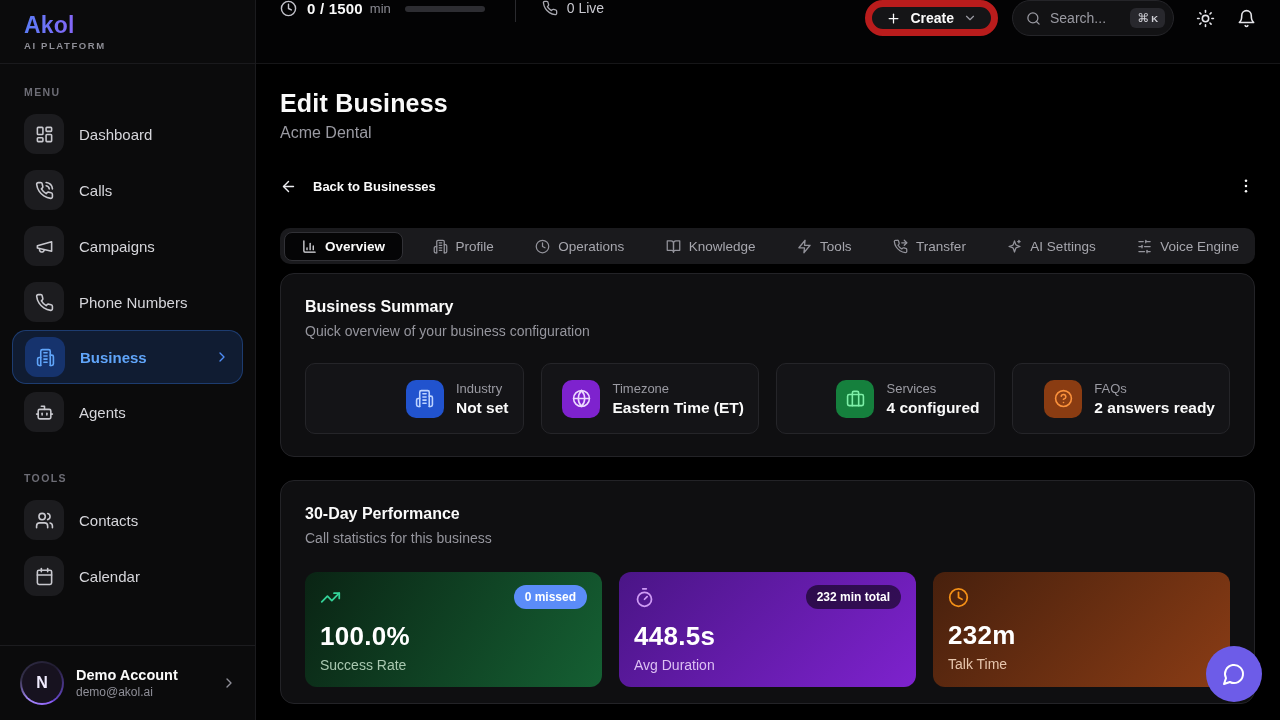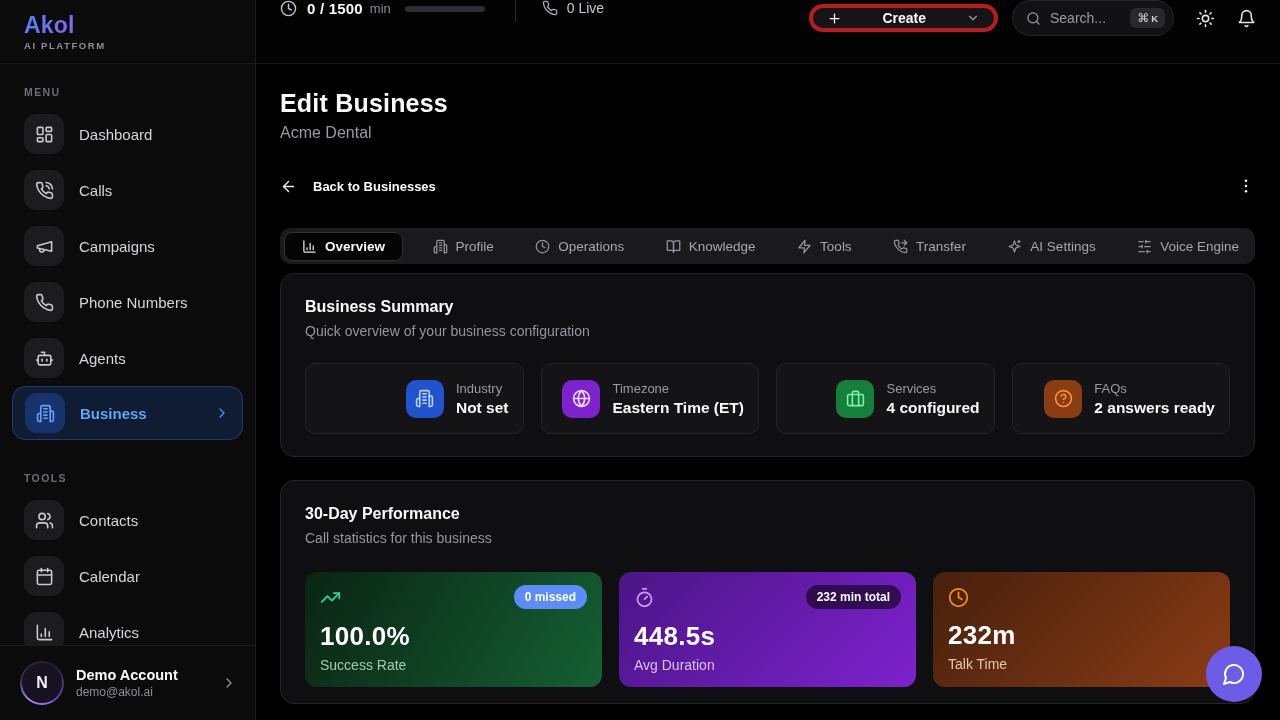--- a/index.html
+++ b/index.html
@@ -40,21 +40,21 @@
   .usage svg { width:17px; height:17px; color:#c3c3cb; }
   .usage-val { margin-left:10px; font-size:15px; font-weight:700; color:#fafafa; letter-spacing:.2px; }
   .usage-unit { margin-left:7px; font-size:13px; color:#8b8b93; }
   .usage-track { margin-left:14px; width:80px; height:6px; border-radius:3px; background:#2d2d32; overflow:hidden; }
   .usage-fill { height:100%; background:#4ade80; border-radius:3px; }
   .top-div { width:1px; height:22px; background:#2a2a2e; margin:0 26px 0 30px; }
   .live { display:flex; align-items:center; color:#c9c9d0; }
   .live svg { width:16px; height:16px; color:#a8a8b0; }
   .live-label { margin-left:9px; font-size:14px; }
   .top-right { margin-left:auto; display:flex; align-items:center; }
-  .create-btn { height:28px; display:flex; align-items:center; padding:0 14px; border-radius:18px; background:#151517; border:4px solid #b91c1c; cursor:pointer;gap:31px; }
+  .create-btn { height:36px; display:flex; align-items:center; padding:0 14px; border-radius:18px; background:#151517; border:7px solid #b91c1c; cursor:pointer; }
   .create-btn .plus svg { width:15px; height:15px; color:#fafafa; }
   .create-label { margin:0 9px 0 9px; font-size:14px; font-weight:700; color:#fafafa; }
   .create-btn .chev svg { width:14px; height:14px; color:#9b9ba3; }
   .search-box { margin-left:14px; height:36px; width:162px; display:flex; align-items:center; padding:0 8px 0 13px; border-radius:18px; background:#121214; border:1px solid #252529; cursor:pointer; }
   .search-box svg { width:15px; height:15px; color:#9a9aa2; }
   .search-ph { margin-left:9px; font-size:14px; color:#9a9aa2; flex:1; }
   .kbd { background:#28282d; border-radius:6px; padding:3px 7px; display:flex; align-items:baseline; color:#cfcfd5; }
   .kbd-cmd { font-size:12px; } .kbd-key { font-size:9.5px; font-weight:700; margin-left:2px; }
   .icon-btn { margin-left:22px; background:none; border:none; color:#e4e4e9; cursor:pointer; display:flex; }
   .icon-btn svg { width:19px; height:19px; }
@@ -147,52 +147,52 @@
       <span class="nav-label">Campaigns</span>
     </div>
     <div class="nav-item">
       <span class="nav-tile" style="display: inline-flex;">
           <svg viewBox="0 0 24 24" fill="none" stroke="currentColor" stroke-width="2" stroke-linecap="round" stroke-linejoin="round" style="width: 19px; height: 19px;">
             <path d="M22 16.92v3a2 2 0 0 1-2.18 2 19.79 19.79 0 0 1-8.63-3.07 19.5 19.5 0 0 1-6-6A19.79 19.79 0 0 1 2.12 4.18 2 2 0 0 1 4.11 2h3a2 2 0 0 1 2 1.72c.13.96.36 1.9.7 2.81a2 2 0 0 1-.45 2.11L8.09 9.91a16 16 0 0 0 6 6l1.27-1.27a2 2 0 0 1 2.11-.45c.91.34 1.85.57 2.81.7A2 2 0 0 1 22 16.92z"></path>
           </svg>
         </span>
       <span class="nav-label">Phone Numbers</span>
     </div>
-    <div class="nav-item">
-      <span class="nav-tile" style="display: inline-flex;">
-          <svg viewBox="0 0 24 24" fill="none" stroke="currentColor" stroke-width="2" stroke-linecap="round" stroke-linejoin="round" style="width: 19px; height: 19px;">
-            <path d="M12 8V4H8"></path>
-            <rect x="4" y="8" width="16" height="12" rx="2"></rect>
-            <path d="M2 14h2"></path>
-            <path d="M20 14h2"></path>
-            <path d="M15 13v2"></path>
-            <path d="M9 13v2"></path>
-          </svg>
-        </span>
-      <span class="nav-label">Agents</span>
-    </div>
     <div class="nav-item active">
       <span class="nav-tile" style="display: inline-flex;">
           <svg viewBox="0 0 24 24" fill="none" stroke="currentColor" stroke-width="2" stroke-linecap="round" stroke-linejoin="round" style="width: 19px; height: 19px;">
             <path d="M6 22V4a2 2 0 0 1 2-2h8a2 2 0 0 1 2 2v18"></path>
             <path d="M6 12H4a2 2 0 0 0-2 2v6a2 2 0 0 0 2 2h2"></path>
             <path d="M18 9h2a2 2 0 0 1 2 2v9a2 2 0 0 1-2 2h-2"></path>
             <path d="M10 6h4"></path>
             <path d="M10 10h4"></path>
             <path d="M10 14h4"></path>
             <path d="M10 18h4"></path>
           </svg>
         </span>
       <span class="nav-label">Business</span>
       <span class="nav-chev" style="display: inline-flex;">
           <svg viewBox="0 0 24 24" fill="none" stroke="currentColor" stroke-width="2" stroke-linecap="round" stroke-linejoin="round" style="">
             <path d="m9 18 6-6-6-6"></path>
           </svg>
         </span>
     </div>
+    <div class="nav-item">
+      <span class="nav-tile" style="display: inline-flex;">
+          <svg viewBox="0 0 24 24" fill="none" stroke="currentColor" stroke-width="2" stroke-linecap="round" stroke-linejoin="round" style="width: 19px; height: 19px;">
+            <path d="M12 8V4H8"></path>
+            <rect x="4" y="8" width="16" height="12" rx="2"></rect>
+            <path d="M2 14h2"></path>
+            <path d="M20 14h2"></path>
+            <path d="M15 13v2"></path>
+            <path d="M9 13v2"></path>
+          </svg>
+        </span>
+      <span class="nav-label">Agents</span>
+    </div>
 
     <div class="section-label" style="margin-top:32px;">TOOLS</div>
 
     <div class="nav-item">
       <span class="nav-tile" style="display: inline-flex;">
           <svg viewBox="0 0 24 24" fill="none" stroke="currentColor" stroke-width="2" stroke-linecap="round" stroke-linejoin="round" style="width: 19px; height: 19px;">
             <path d="M16 21v-2a4 4 0 0 0-4-4H6a4 4 0 0 0-4 4v2"></path>
             <circle cx="9" cy="7" r="4"></circle>
             <path d="M22 21v-2a4 4 0 0 0-3-3.87"></path>
             <path d="M16 3.13a4 4 0 0 1 0 7.75"></path>
@@ -203,31 +203,20 @@
     <div class="nav-item">
       <span class="nav-tile" style="display: inline-flex;">
           <svg viewBox="0 0 24 24" fill="none" stroke="currentColor" stroke-width="2" stroke-linecap="round" stroke-linejoin="round" style="width: 19px; height: 19px;">
             <rect x="3" y="4" width="18" height="18" rx="2"></rect>
             <path d="M16 2v4"></path>
             <path d="M8 2v4"></path>
             <path d="M3 10h18"></path>
           </svg>
         </span>
       <span class="nav-label">Calendar</span>
-    </div>
-    <div class="nav-item">
-      <span class="nav-tile" style="display: inline-flex;">
-          <svg viewBox="0 0 24 24" fill="none" stroke="currentColor" stroke-width="2" stroke-linecap="round" stroke-linejoin="round" style="width: 19px; height: 19px;">
-            <path d="M3 3v16a2 2 0 0 0 2 2h16"></path>
-            <path d="M8 17v-3"></path>
-            <path d="M13 17V7"></path>
-            <path d="M18 17v-6"></path>
-          </svg>
-        </span>
-      <span class="nav-label">Analytics</span>
     </div>
 
     <div class="side-footer">
       <div class="avatar-ring">
         <div class="avatar">N</div>
       </div>
       <div class="acct">
         <div class="acct-name">Demo Account</div>
         <div class="acct-email">demo@akol.ai</div>
       </div>

